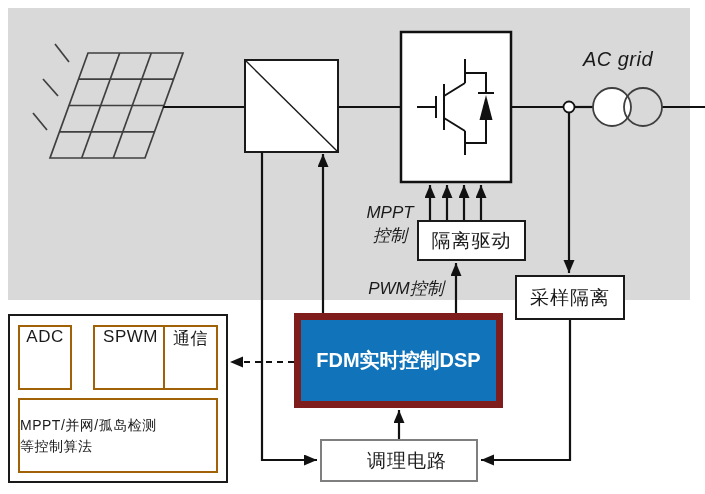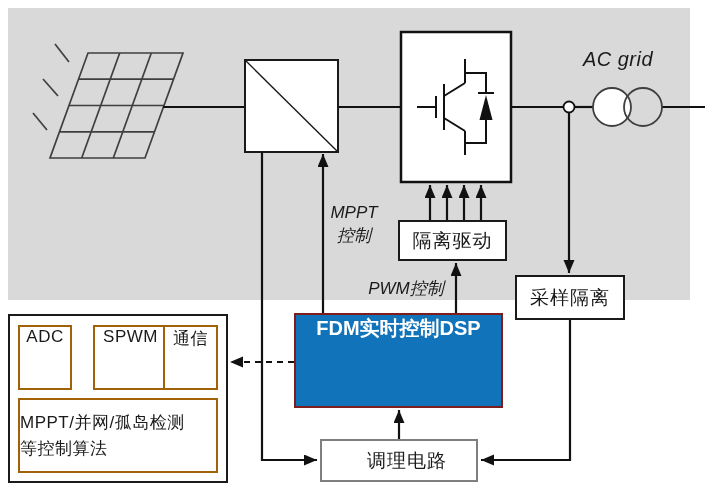--- a/index.html
+++ b/index.html
@@ -13,50 +13,50 @@
   #gray-bg{
     left:8px;top:8px;width:682px;height:292px;
     background:#d9d9d9;
   }
   #diagram-svg{left:0;top:0;width:705px;height:494px;}
   .node-box{
     background:#ffffff;border:2px solid #1a1a1a;
     display:flex;align-items:center;justify-content:center;
     font-size:19px;letter-spacing:1px;box-sizing:border-box;
   }
-  #isolation-drive-box{left:398px;top:220px;width:109px;height:41px;}
+  #isolation-drive-box{left:417px;top:220px;width:109px;height:41px;}
   #sampling-isolation-box{left:515px;top:275px;width:110px;height:45px;}
   #conditioning-box{left:320px;top:439px;width:158px;height:43px;border-color:#7f7f7f;padding-left:16px;}
   #dsp-box{
     left:294px;top:313px;width:209px;height:95px;
-    background:#1173b9;border:2px solid #7f1d1d;
-    display:flex;align-items:flex-start;justify-content:center;
+    background:#1173b9;border:7px solid #7f1d1d;
+    display:flex;align-items:center;justify-content:center;
     color:#ffffff;font-weight:bold;font-size:20px;box-sizing:border-box;
   }
   #controller-container{
     left:8px;top:314px;width:220px;height:169px;
     background:#ffffff;border:2px solid #1a1a1a;box-sizing:border-box;
   }
   .module-box{
     position:absolute;background:#fff;border:2px solid #a16207;
     display:flex;justify-content:center;
     font-size:17px;box-sizing:border-box;letter-spacing:0.5px;
   }
   #adc-box{left:8px;top:9px;width:54px;height:65px;}
   #spwm-box{left:83px;top:9px;width:75px;height:65px;}
   #comm-box{left:153px;top:9px;width:55px;height:65px;}
   #algo-box{
     left:8px;top:82px;width:200px;height:75px;
-    flex-direction:column;line-height:1.5;font-size:17px;
+    flex-direction:column;line-height:1.5;font-size:14px;
   }
   .float-label{
     background:transparent;font-size:17px;text-align:center;line-height:1.35;font-style:italic;
   }
   #ac-grid-label{left:568px;top:46px;width:100px;font-size:20px;letter-spacing:0.5px;}
-  #mppt-label{left:324px;top:202px;width:60px;}
+  #mppt-label{left:324px;top:202px;width:60px;padding-left:36px;}
   #pwm-label{left:358px;top:278px;width:96px;text-align:center;}
 </style>
 </head>
 <body>
 
 <div class="abs" id="gray-bg"></div>
 
 <svg class="abs" id="diagram-svg" viewBox="0 0 705 494" xmlns="http://www.w3.org/2000/svg">
   <defs>
     <marker id="arw" markerUnits="userSpaceOnUse" markerWidth="14" markerHeight="12" refX="13" refY="5.5" orient="auto">

